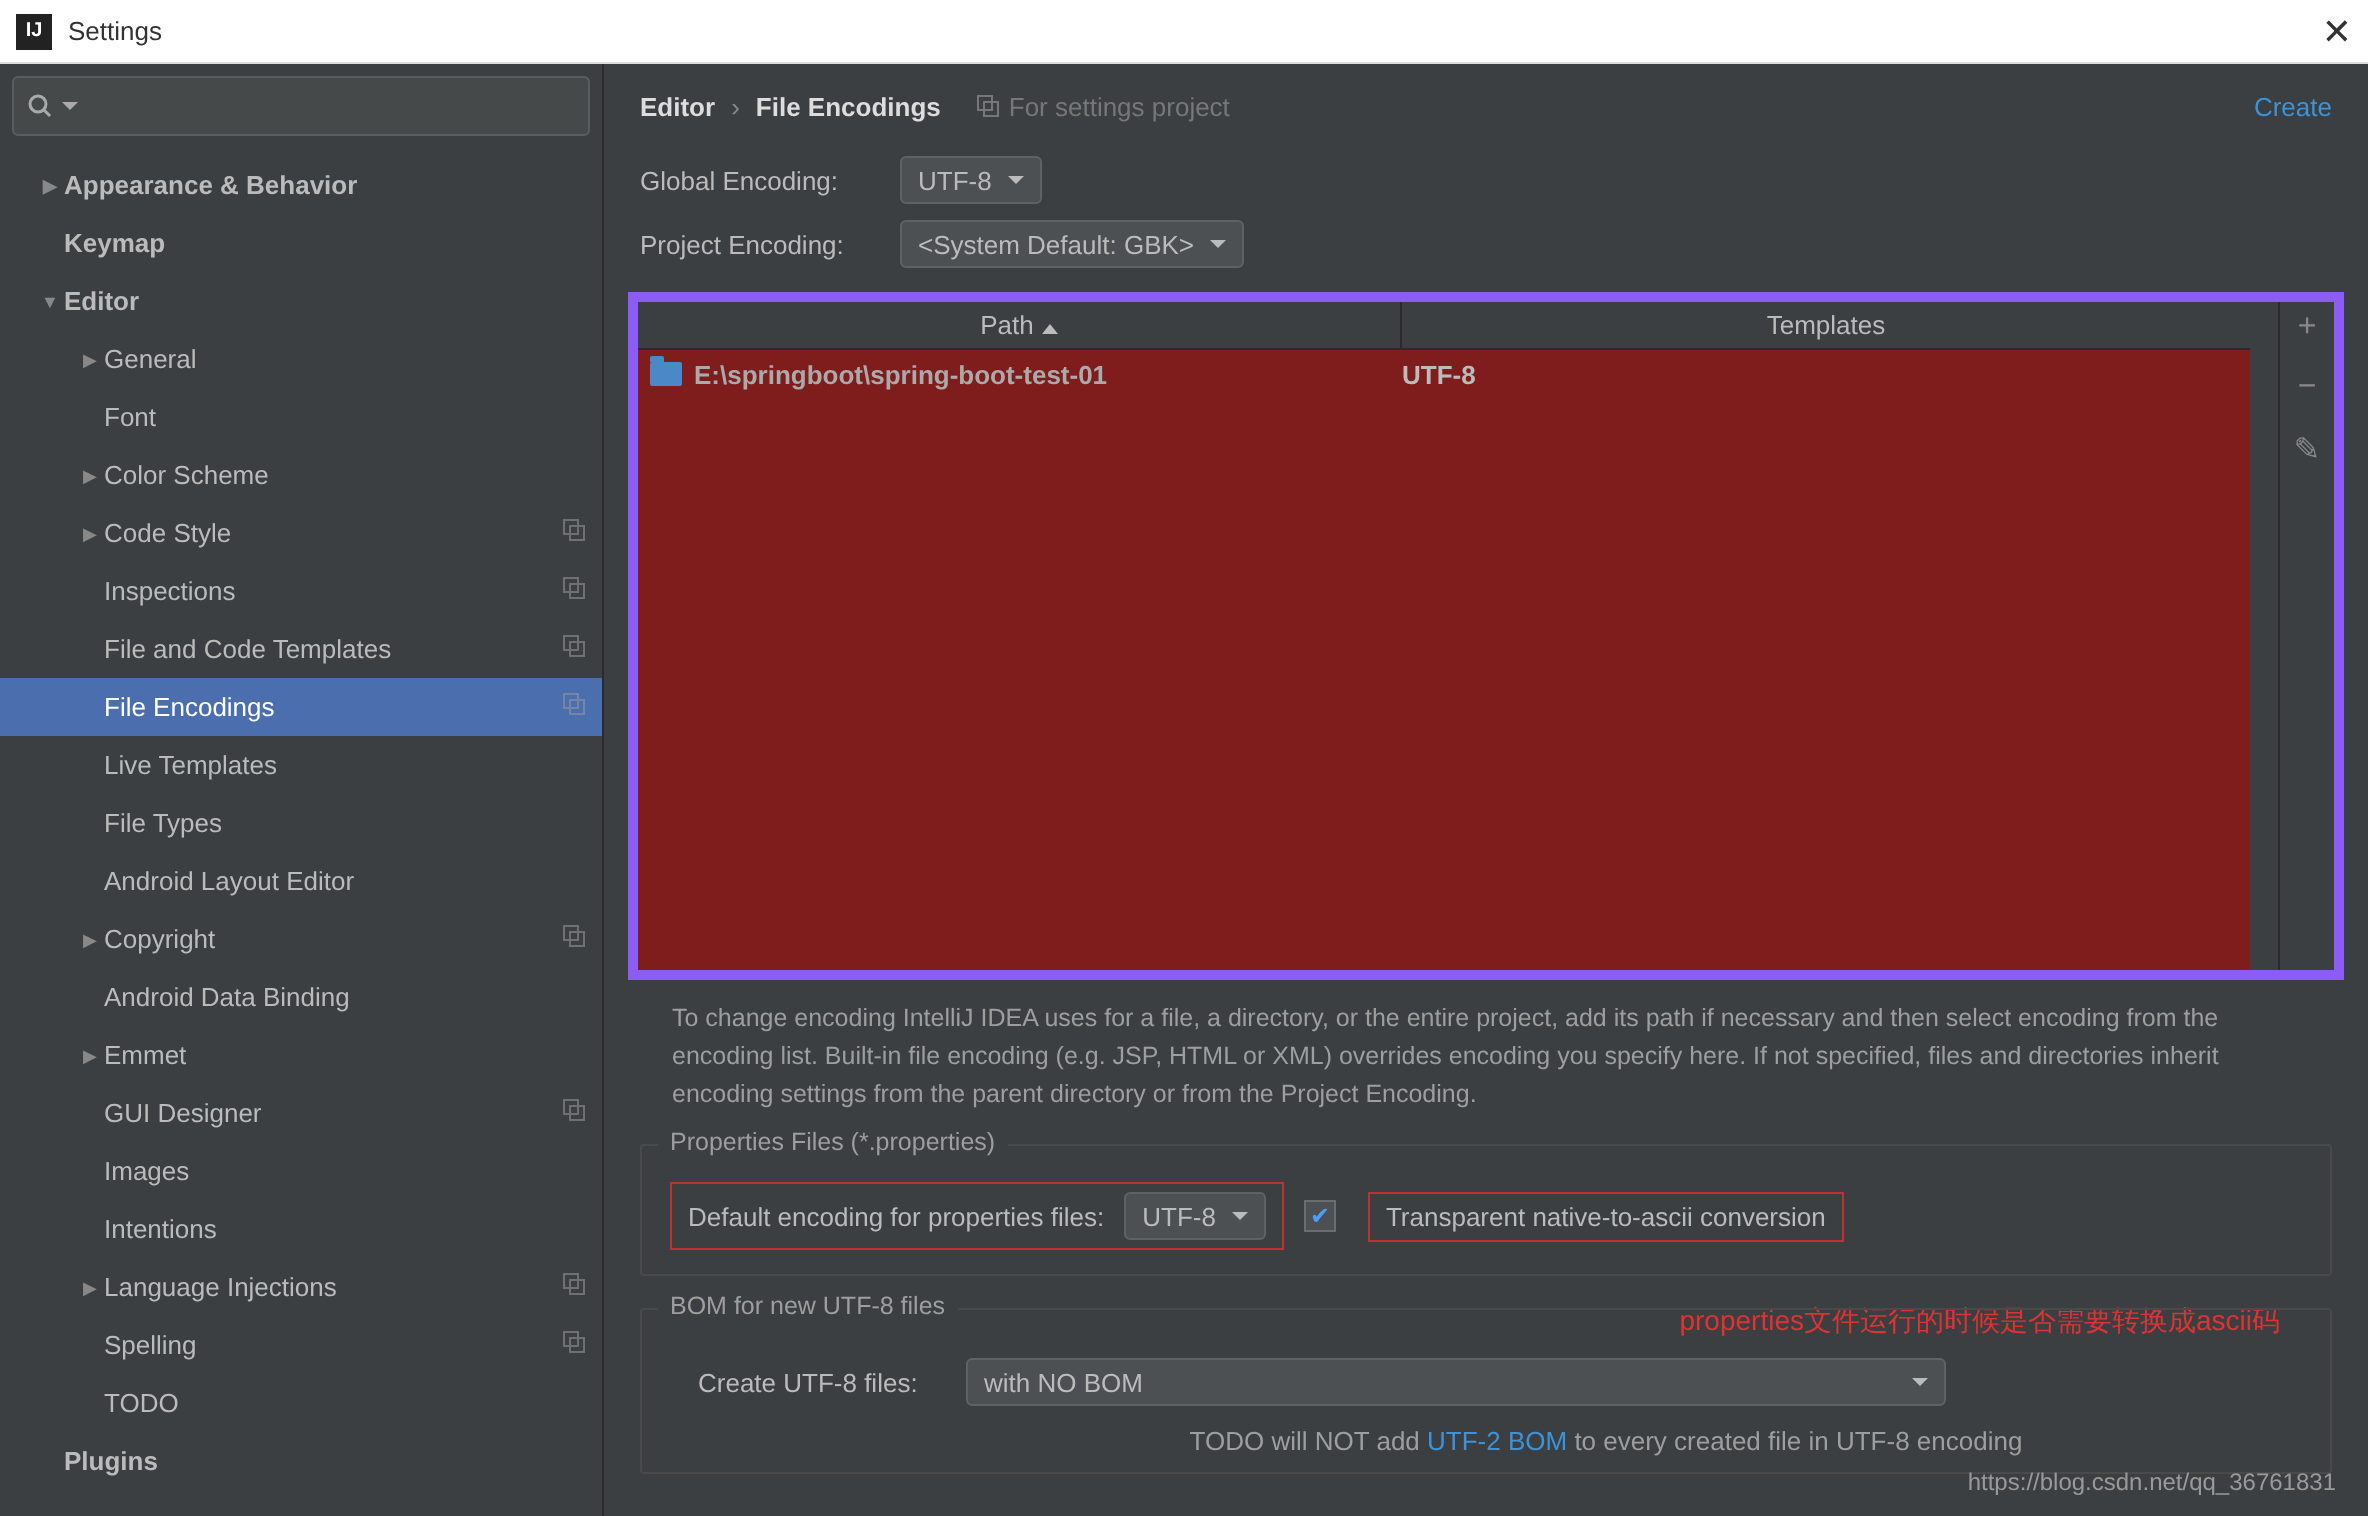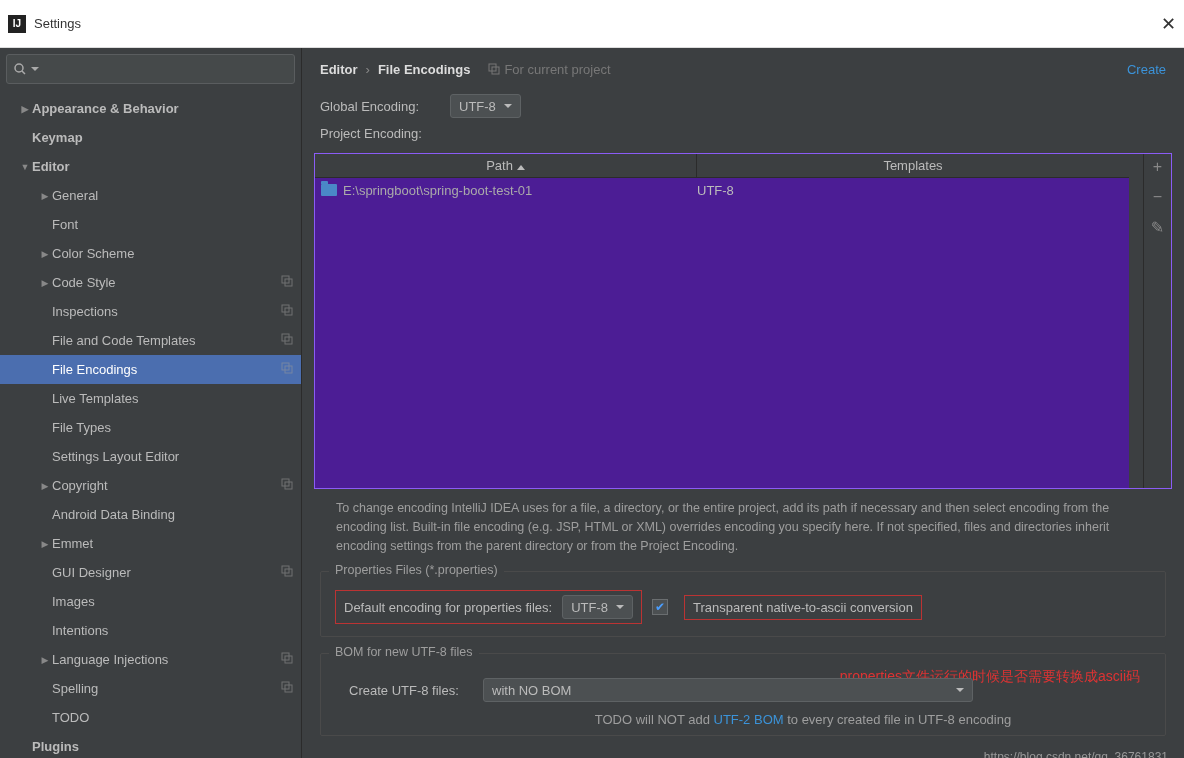--- a/index.html
+++ b/index.html
@@ -1,17 +1,17 @@
 <!DOCTYPE html>
 <html><head>
 <meta charset="utf-8">
 <style>
 *{box-sizing:border-box;margin:0;padding:0;font-family:"Segoe UI",Arial,sans-serif;font-size:13px;}
 body{background:#fff;width:1184px;height:758px;overflow:hidden;}
-.titlebar{height:48px;background:#fff;display:flex;align-items:center;padding:0 8px;border-bottom:1px solid #ddd;}
+.titlebar{height:32px;background:#fff;display:flex;align-items:center;padding:0 8px;border-bottom:1px solid #ddd;}
 .titlebar .ico{width:18px;height:18px;background:#222;color:#fff;display:flex;align-items:center;justify-content:center;font-size:10px;font-weight:bold;margin-right:8px;}
 .titlebar .title{color:#333;}
 .titlebar .close{margin-left:auto;font-size:18px;color:#333;cursor:pointer;}
 .main{display:flex;height:726px;background:#3c3f41;}
 .sidebar{width:302px;background:#3c3f41;border-right:1px solid #2b2b2b;display:flex;flex-direction:column;}
 .search{height:30px;margin:6px;background:#45494a;border:1px solid #5a5d5f;border-radius:3px;display:flex;align-items:center;padding:0 6px;}
 .search svg{margin-right:4px;}
 .tree{flex:1;overflow:auto;padding-top:4px;}
 .tree-item{height:29px;display:flex;align-items:center;color:#bbbbbb;cursor:pointer;padding-right:8px;}
 .tree-item.bold{font-weight:bold;}
@@ -26,26 +26,26 @@
 .bc .bold{font-weight:bold;color:#ddd;}
 .bc .sep{margin:0 8px;color:#888;}
 .bc .proj{margin-left:18px;color:#777;display:flex;align-items:center;gap:4px;}
 .bc .reset{margin-left:auto;color:#3b93d9;cursor:pointer;}
 .row{display:flex;align-items:center;padding:4px 18px;}
 .row label{width:130px;color:#bbb;}
 .dd{background:#4c5052;border:1px solid #5e6264;border-radius:3px;height:24px;display:flex;align-items:center;padding:0 8px;color:#bbb;cursor:pointer;}
 .dd .caret{margin-left:8px;}
 .caret{display:inline-block;}
 .caret svg{display:block;}
-.tbl-wrap{margin:8px 12px 0 12px;border:1px solid #8b5cf6;display:flex;gap:14px;}
+.tbl-wrap{margin:8px 12px 0 12px;border:5px solid #8b5cf6;display:flex;gap:14px;}
 .tbl{flex:1;}
 .tbl-hdr{height:24px;display:flex;background:#3c3f41;border-bottom:1px solid #2b2b2b;}
 .tbl-hdr .c1{flex:0 0 382px;border-right:1px solid #2b2b2b;display:flex;align-items:center;justify-content:center;color:#bbb;}
 .tbl-hdr .c2{flex:1;display:flex;align-items:center;justify-content:center;color:#bbb;}
-.tbl-body{height:310px;background:#4c1d95;}
+.tbl-body{height:310px;background:#7f1d1d;font-weight:bold;}
 .tbl-row{display:flex;height:24px;align-items:center;}
 .tbl-row .c1{flex:0 0 382px;padding-left:6px;display:flex;align-items:center;gap:6px;color:#aaa;}
 .tbl-row .c2{flex:1;color:#bbb;}
 .tbl-tools{width:28px;background:#3c3f41;border-left:1px solid #2b2b2b;display:flex;flex-direction:column;align-items:center;padding-top:4px;gap:12px;}
 .tbl-tools span{color:#888;cursor:pointer;font-size:16px;}
 .help{padding:10px 34px;font-size:12.5px;color:#9e9e9e;line-height:1.5;}
 .fieldset{margin:6px 18px 10px 18px;border:1px solid #4a4a4a;border-radius:2px;position:relative;padding:18px 14px 12px 14px;}
 .fieldset .legend{position:absolute;top:-9px;left:8px;background:#3c3f41;padding:0 6px;color:#9e9e9e;font-size:12.5px;}
 .redbox{border:1px solid #b33;padding:4px 8px;display:flex;align-items:center;}
 .chk{width:16px;height:16px;background:#4c5052;border:1px solid #6a6e70;display:flex;align-items:center;justify-content:center;margin-right:6px;}
@@ -143,21 +143,21 @@
         <div class="tree-item l1">
           <span class="arrow"></span>
           <span>Live Templates</span>
         </div>
         <div class="tree-item l1">
           <span class="arrow"></span>
           <span>File Types</span>
         </div>
         <div class="tree-item l1">
           <span class="arrow"></span>
-          <span>Settings Layout Editor</span>
+          <span>Android Layout Editor</span>
         </div>
         <div class="tree-item l1">
           <span class="arrow" style="font-size: 9px;">▶</span>
           <span>Copyright</span>
           <span class="copy"><svg width="12" height="12" viewBox="0 0 12 12">
               <rect x="1" y="1" width="7" height="7" stroke="#999" fill="none"></rect>
               <rect x="4" y="4" width="7" height="7" stroke="#999" fill="none"></rect>
             </svg></span>
         </div>
         <div class="tree-item l1">
@@ -214,38 +214,46 @@
   <div class="content">
     <div class="bc">
       <span class="bold">Editor</span>
       <span class="sep">›</span>
       <span class="bold">File Encodings</span>
       <span class="proj">
         <svg width="12" height="12" viewBox="0 0 12 12">
             <rect x="1" y="1" width="7" height="7" stroke="#777" fill="none"></rect>
             <rect x="4" y="4" width="7" height="7" stroke="#777" fill="none"></rect>
           </svg>
-        <span>For current project</span>
+        <span>For settings project</span>
       </span>
       <span class="reset">Create</span>
     </div>
 
     <div class="row">
       <label>Global Encoding:</label>
       <div class="dd">
         <span>UTF-8</span>
         <span class="caret">
             <svg width="8" height="5">
               <path d="M0 0 L4 4 L8 0" fill="#bbb"></path>
             </svg>
           </span>
       </div>
     </div>
     <div class="row">
       <label>Project Encoding:</label>
+      <div class="dd">
+        <span>&lt;System Default: GBK&gt;</span>
+        <span class="caret">
+            <svg width="8" height="5">
+              <path d="M0 0 L4 4 L8 0" fill="#bbb"></path>
+            </svg>
+          </span>
+      </div>
     </div>
 
     <div class="tbl-wrap">
       <div class="tbl">
         <div class="tbl-hdr">
           <div class="c1">
               <span>Path</span>
               <span class="up-caret"><svg width="8" height="5">
                   <path d="M4 0 L8 5 L0 5 Z" fill="#bbb"></path>
                 </svg></span>

